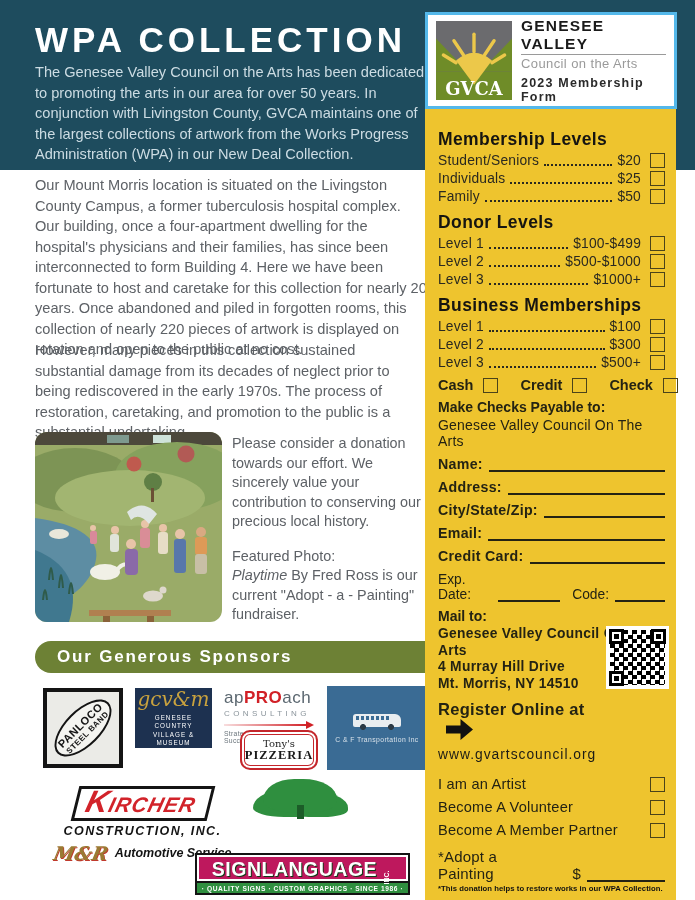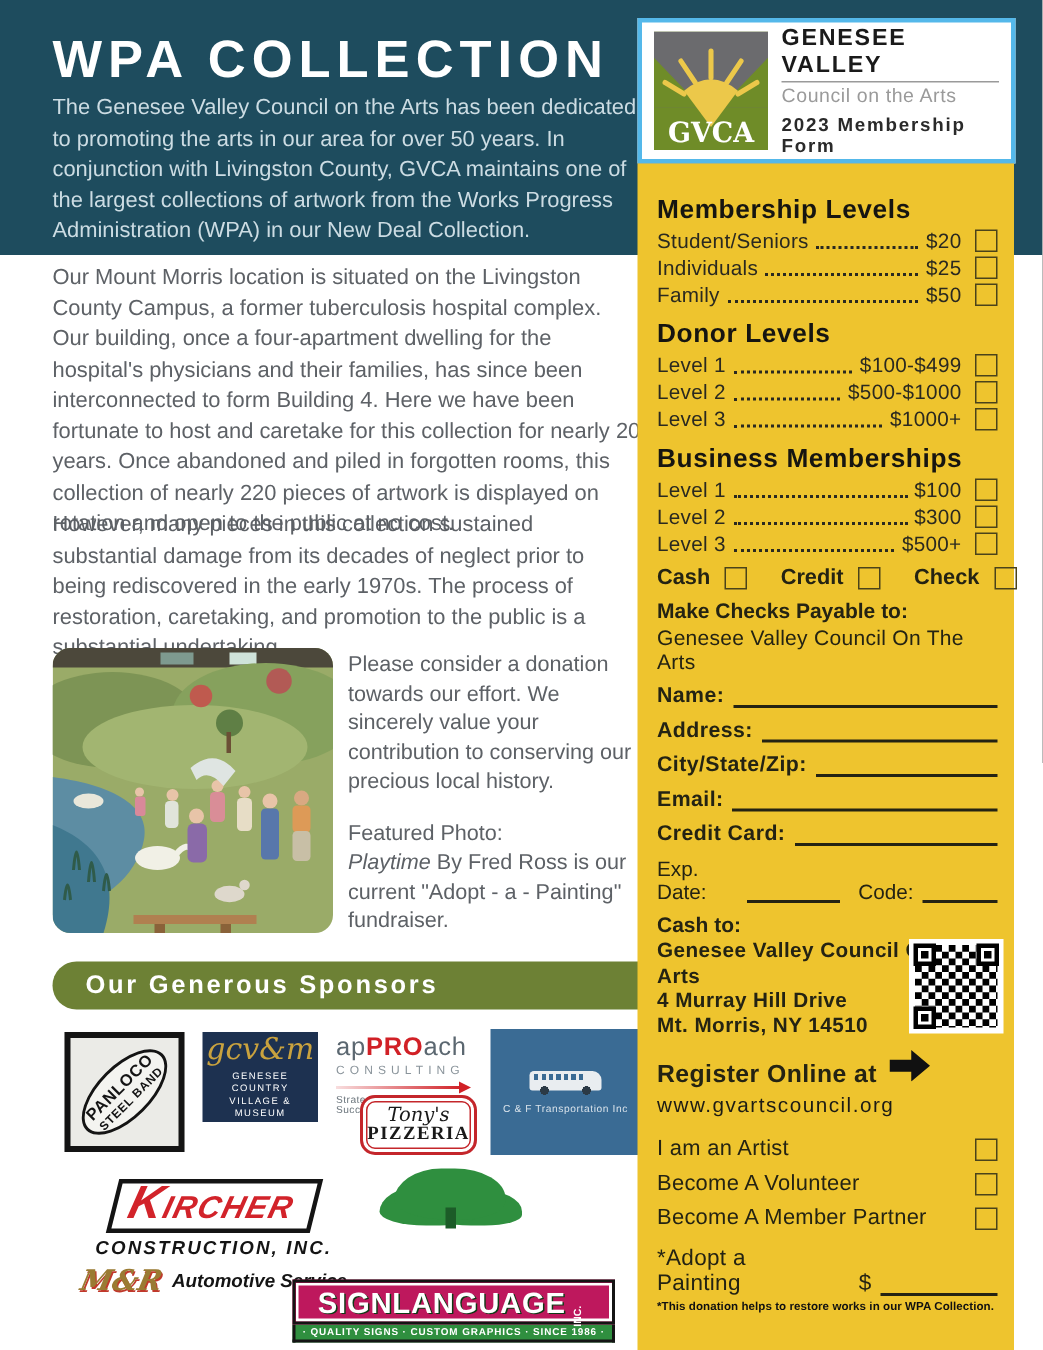--- a/index.html
+++ b/index.html
@@ -29,21 +29,21 @@
   .payrow { display:flex; align-items:center; margin:7px 0 6px; font-size:14.5px; font-weight:bold; }
   .payrow .cb { margin:0 22px 0 10px; }
   .payrow .cb:last-child { margin-right:0; }
   .blabel { font-size:14px; font-weight:bold; margin-top:6px; }
   .bvalue { font-size:14px; margin:2px 0 4px; letter-spacing:.2px; }
   .field { display:flex; align-items:flex-end; margin:7px 0; font-weight:bold; font-size:14.2px; letter-spacing:.3px; }
   .rule { flex:1; border-bottom:2px solid #242313; margin-left:6px; height:12px; }
   .exprow { display:flex; align-items:flex-end; margin:8px 0 6px; font-size:13.8px; }
   .exprow .rule { flex:none; }
   .mail-lines { font-size:13.8px; font-weight:bold; line-height:16.5px; letter-spacing:.3px; margin:2px 0 6px; }
-  .register { display:flex; align-items:flex-end; margin-top:8px; }
+  .register { display:flex; align-items:flex-start; margin-top:8px;flex-direction:column; }
   .register .rtxt { font-size:16.5px; font-weight:bold; letter-spacing:.3px; }
   .register .arrow { margin-left:8px; }
   .url { font-size:13.8px; letter-spacing:1px; color:#1c1b15; margin-top:3px; }
   .qr { position:absolute; top:517px; right:7px; width:63px; height:63px; background:#fff; padding:4px; }
   .qr-grid { position:relative; width:100%; height:100%; background:repeating-conic-gradient(#000 0% 25%, #fff 0% 50%) 0 0/9px 9px; }
   .finder { position:absolute; width:15px; height:15px; border:3px solid #000; background:#fff; }
   .finder::after { content:""; position:absolute; left:2px; top:2px; width:5px; height:5px; background:#000; }
   .f-tl { left:-1px; top:-1px; } .f-tr { right:-1px; top:-1px; } .f-bl { left:-1px; bottom:-1px; }
   .xlist { margin-top:14px; }
   .xrow { display:flex; align-items:center; margin:7px 0; font-size:14.6px; letter-spacing:.2px; }
@@ -77,21 +77,21 @@
   .approach .word { font-size:17px; color:#5b6770; letter-spacing:.5px; }
   .approach .word .pro { color:#d12026; font-weight:bold; }
   .approach .consulting { font-size:8px; color:#8a949b; letter-spacing:3.4px; margin-top:1px; }
   .approach .arrow-line { position:relative; height:7px; margin:3px 0 2px; }
   .approach .arrow-line::before { content:""; position:absolute; left:0; top:3px; width:84px; height:1.6px; background:linear-gradient(90deg, rgba(209,32,38,.15), #d12026); }
   .approach .arrow-line::after { content:""; position:absolute; left:82px; top:0px; border-left:8px solid #d12026; border-top:4px solid transparent; border-bottom:4px solid transparent; }
   .approach .tagline { font-size:6.8px; color:#6b757c; letter-spacing:.3px; }
   .approach .tagline .your { color:#d12026; font-weight:bold; }
 
   .tonys { position:absolute; left:240px; top:730px; width:78px; height:40px; background:#fff; border:2.5px solid #c4262b; border-radius:10px; box-shadow:inset 0 0 0 2px #fff, inset 0 0 0 3px #c4262b; display:flex; flex-direction:column; align-items:center; justify-content:center; }
-  .tonys .t1 { font-family:"DejaVu Serif", serif; font-style:italic; font-size:13px; color:#1a1a1a; line-height:11px; }
+  .tonys .t1 { font-family:"DejaVu Serif", serif; font-size:10px; color:#1a1a1a; line-height:11px; }
   .tonys .t2 { font-family:"Liberation Serif", serif; font-weight:bold; font-size:12.5px; letter-spacing:1px; color:#1a1a1a; line-height:13px; }
 
   .cf { position:absolute; left:327px; top:686px; width:100px; height:84px; background:#3a6b94; display:flex; flex-direction:column; align-items:center; justify-content:center; }
   .cf .bus { position:relative; width:48px; height:13px; background:#e9edf0; border-radius:3px 6px 2px 2px; }
   .cf .bus::before { content:""; position:absolute; left:3px; top:2px; width:34px; height:4px; background:repeating-linear-gradient(90deg,#3a6b94 0 3px, #e9edf0 3px 5px); }
   .cf .bus::after { content:""; position:absolute; left:6px; bottom:-3px; width:36px; height:6px; background:radial-gradient(circle 3px at 4px 3px, #2b3a46 95%, transparent), radial-gradient(circle 3px at 32px 3px, #2b3a46 95%, transparent); }
   .cf .cap { margin-top:9px; font-size:6.8px; color:rgba(255,255,255,.8); letter-spacing:.4px; }
 
   .kircher { position:absolute; left:45px; top:786px; width:195px; text-align:center; }
   .k-box { display:inline-block; border:3px solid #141414; transform:skewX(-14deg); padding:1px 12px 1px 8px; background:#fff; }
@@ -356,21 +356,21 @@
       <span class="rule"></span>
     </div>
 
     <div class="exprow">
       <span>Exp. Date:</span>
       <span class="rule" style="width:62px; margin-right:12px;"></span>
       <span>Code:</span>
       <span class="rule" style="width:50px;"></span>
     </div>
 
-    <div class="blabel">Cash to:</div>
+    <div class="blabel">Mail to:</div>
     <div class="mail-lines">
       <span>Genesee Valley Council On The Arts</span><br>
       <span>4 Murray Hill Drive</span><br>
       <span>Mt. Morris, NY 14510</span>
     </div>
 
     <div class="register">
       <span class="rtxt">Register Online at</span>
       <span class="arrow">
         <svg width="27" height="21" viewBox="0 0 27 21">

